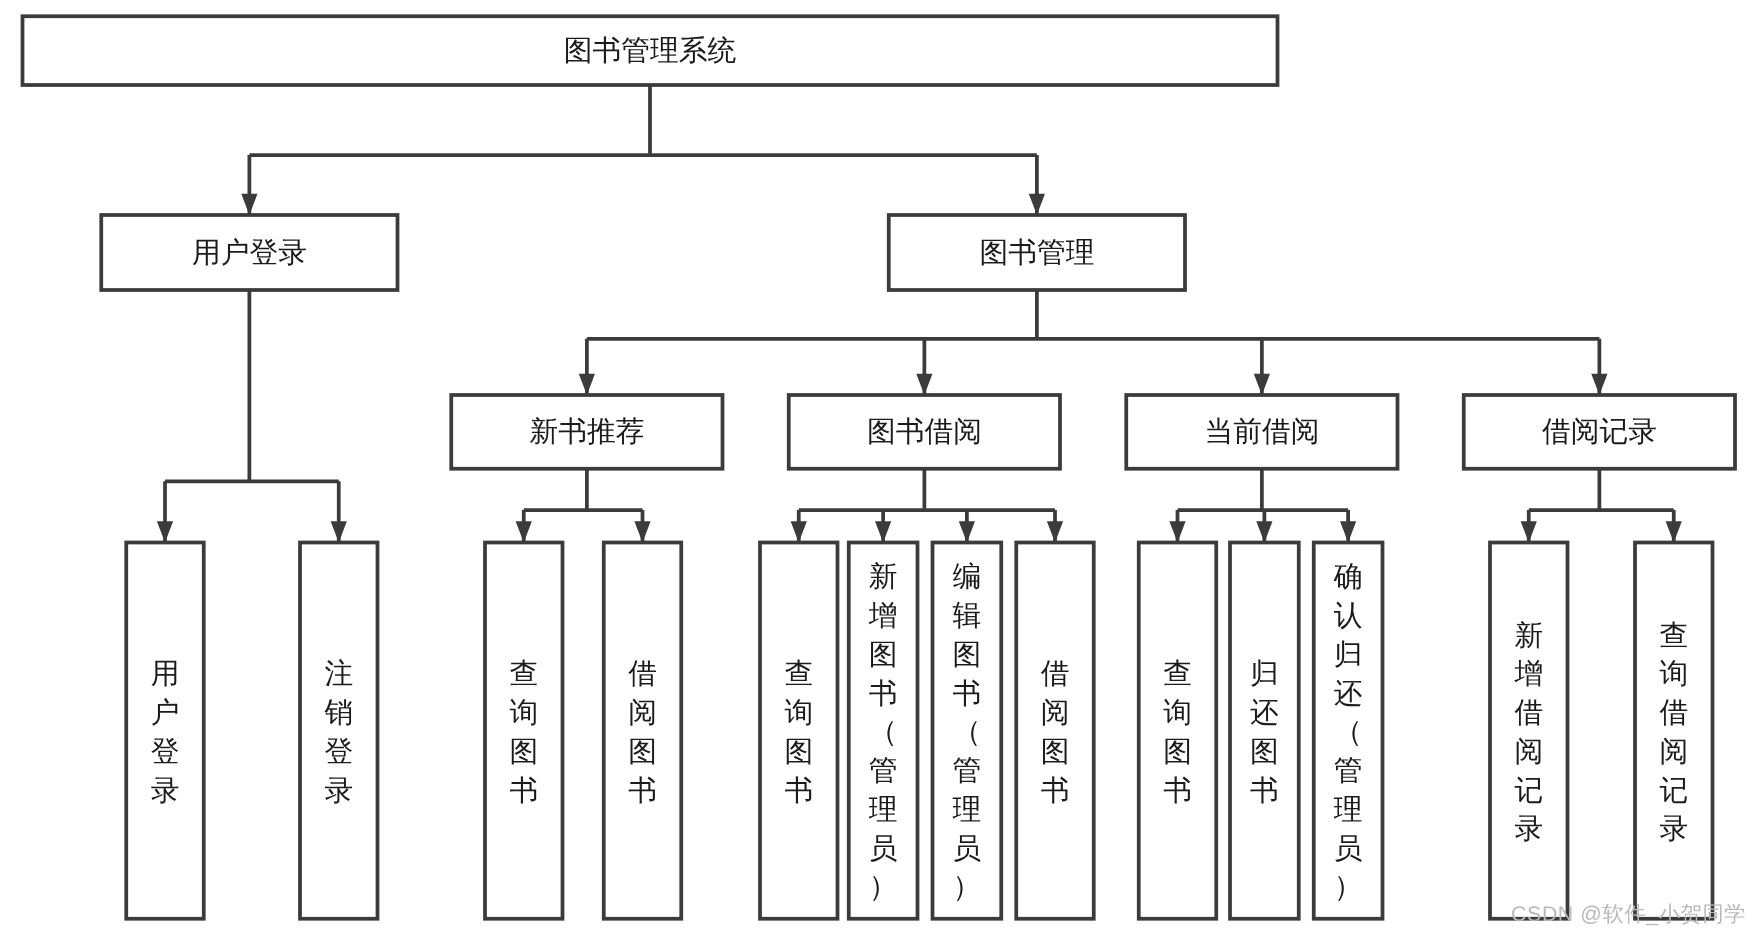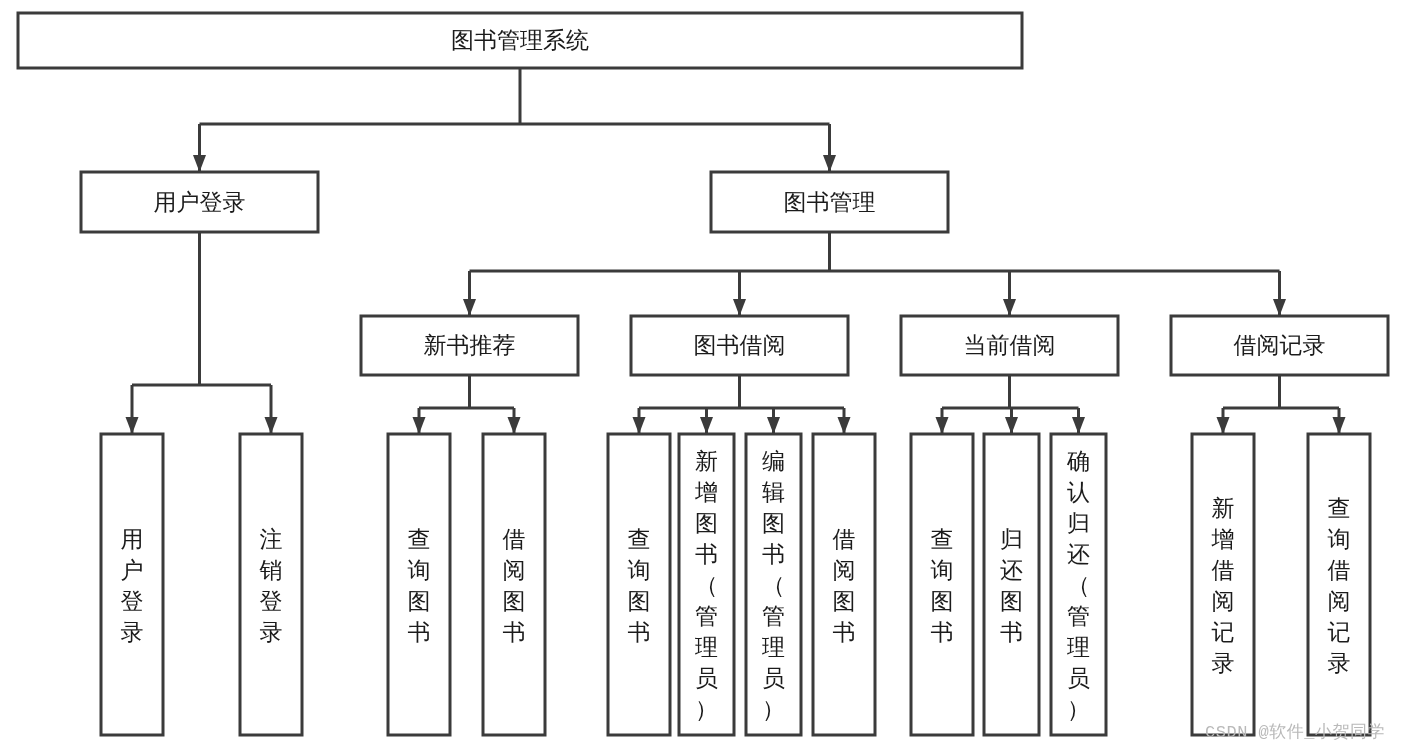--- a/index.html
+++ b/index.html
@@ -41,23 +41,23 @@
     stroke: #3b3b3b;
     stroke-width: 3;
     fill: none;
   }
   .arrow-head {
     fill: #3b3b3b;
     stroke: none;
   }
   .watermark {
     position: absolute;
-    right: 20px;
+    right: 8px;
     bottom: 4px;
-    font-family: Liberation Mono, monospace;
+    font-family: Liberation Sans, sans-serif;
     font-size: 17px;
     color: #b9b9b9;
     white-space: nowrap;
     letter-spacing: 0.5px;
     margin-top: 12px;
   }
 </style>
 </head>
 <body>
 

